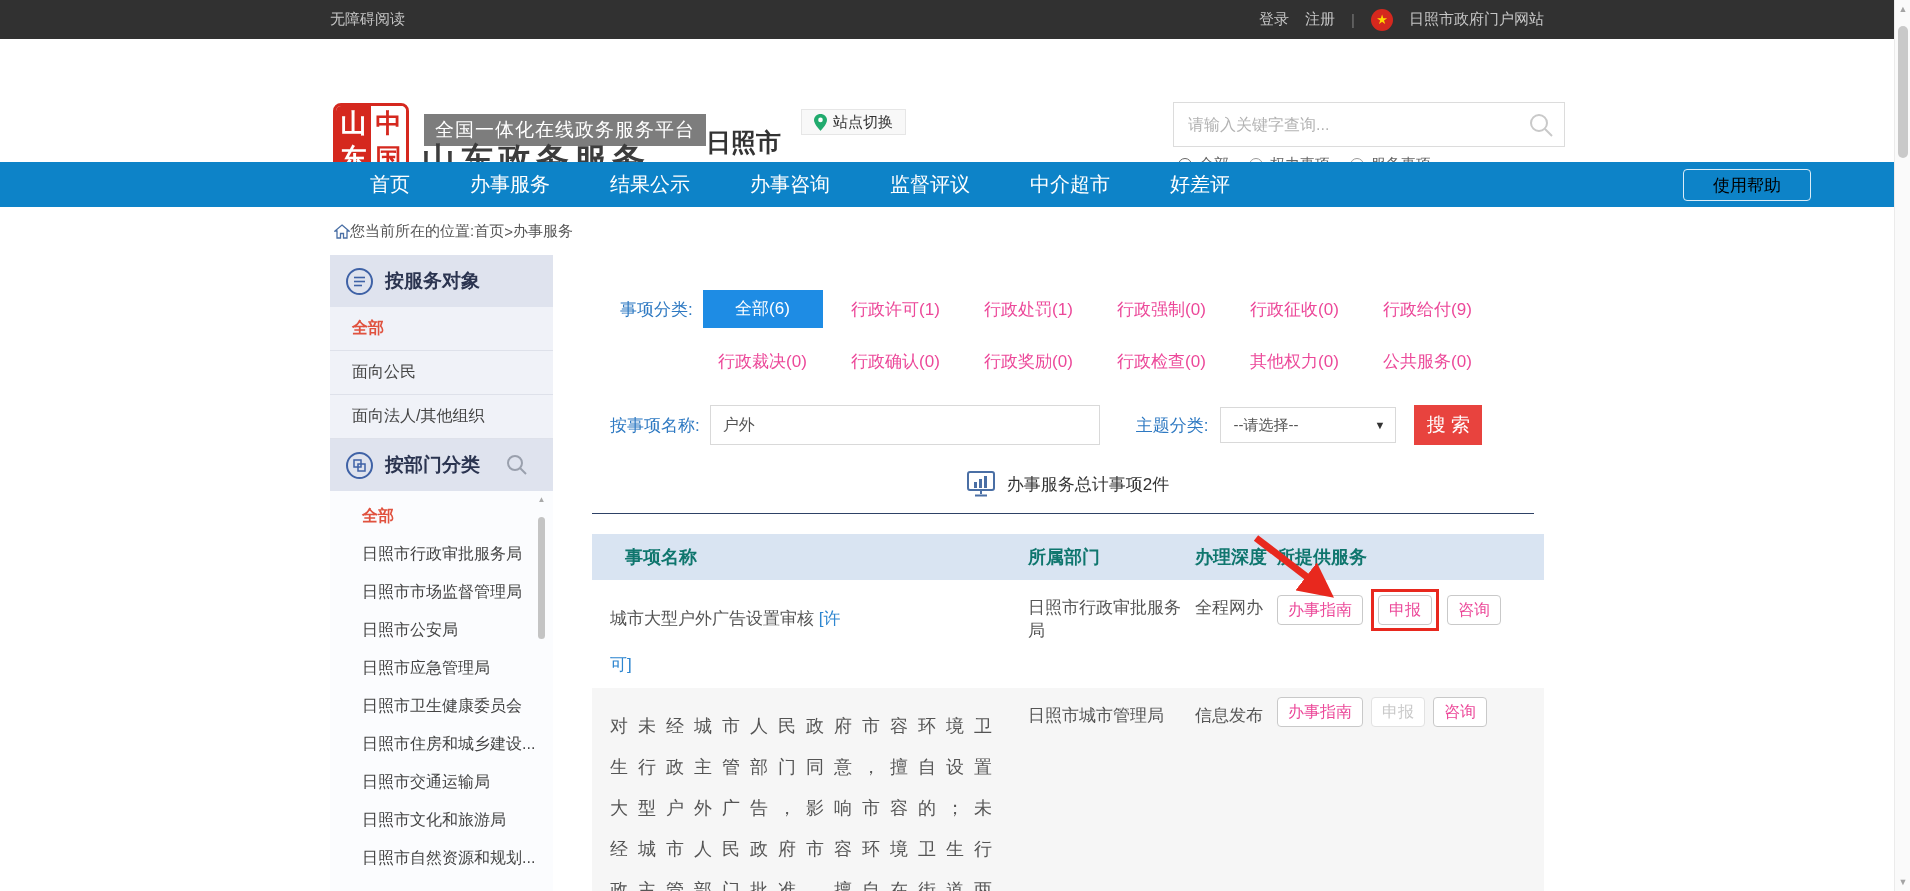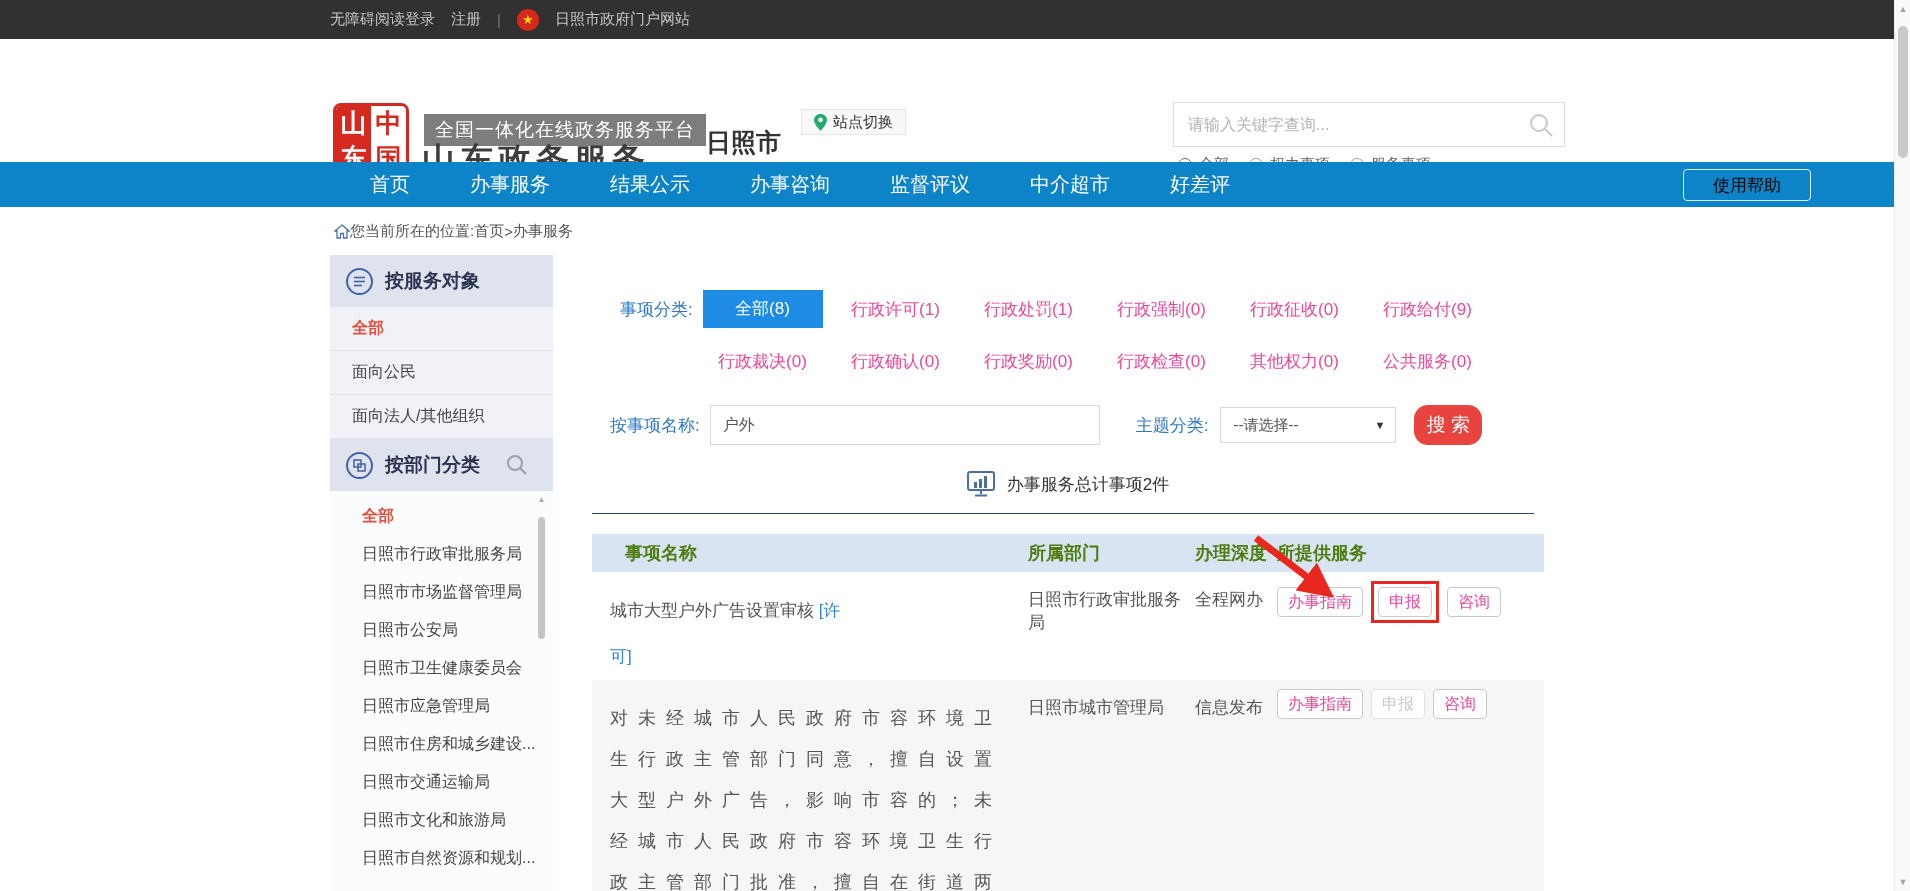--- a/index.html
+++ b/index.html
@@ -2,21 +2,21 @@
 <html><head>
 <meta charset="utf-8">
 <style>
   * { margin:0; padding:0; box-sizing:border-box; }
   html,body { width:1910px; height:891px; overflow:hidden; background:#fff;
     font-family:"Liberation Sans","DejaVu Sans",sans-serif; }
   body { position:relative; }
 
   
   .topbar { position:absolute; left:0; top:0; width:1894px; height:39px; background:#313131;
-    display:flex; align-items:center; padding:0 350px 0 330px;
+    display:flex; align-items:center; justify-content:space-between; padding:0 350px 0 330px;
     color:#c6c6c6; font-size:15px; }
   .topbar-right { display:flex; align-items:center; gap:16px; }
   .topbar a { color:#c6c6c6; text-decoration:none; cursor:pointer; }
   .tb-sep { color:#777; }
   .emblem { width:22px; height:22px; border-radius:50%; background:#d5281e; color:#ffd700;
     display:flex; align-items:center; justify-content:center; font-size:13px; line-height:1; }
 
   
   .header { position:absolute; left:0; top:39px; width:1894px; height:123px; background:#fff; }
   .seal { position:absolute; left:333px; top:64px; width:76px; height:74px; border:3px solid #d5281e;
@@ -95,30 +95,30 @@
   .search-row { margin-top:24px; display:flex; align-items:center; padding-left:18px; }
   .s-label { color:#2e79c2; font-size:17px; }
   .name-input { margin-left:10px; width:390px; height:40px; border:1px solid #d9d9d9;
     padding:0 12px; font-size:16px; color:#555; outline:none; font-family:inherit; }
   .topic-label { margin-left:36px; }
   .select { margin-left:12px; width:176px; height:36px; border:1px solid #d9d9d9; background:#fff;
     display:flex; align-items:center; justify-content:space-between; padding:0 10px 0 12px;
     font-size:15px; color:#555; cursor:pointer; }
   .select .caret { font-size:11px; color:#333; }
   .search-btn { margin-left:18px; width:68px; height:40px; background:#e8433e; color:#fff;
-    font-size:19px; border:none; border-radius:14px; cursor:pointer; display:flex;
+    font-size:19px; border:none; border-radius:0; cursor:pointer; display:flex;
     align-items:center; justify-content:center; font-family:inherit; }
 
   .summary { margin-top:26px; display:flex; align-items:center; justify-content:center; gap:12px;
     font-size:17px; color:#333; }
   .rule { margin-top:16px; border-top:1px solid #2e4266; width:942px; }
 
   .grid-table { margin-top:20px; width:952px; }
   .t-head { display:grid; grid-template-columns:436px 167px 82px 1fr; background:#d9e4f2;
-    height:38px; align-items:center; font-size:18px; font-weight:bold; color:#4d7c0f; }
+    height:46px; align-items:center; font-size:18px; font-weight:bold; color:#0f766e; }
   .t-head .h-name { padding-left:33px; }
   .t-row { display:grid; grid-template-columns:436px 167px 82px 1fr; align-items:start; }
   .t-row .cell { padding-top:16px; font-size:17px; color:#555; }
   .t-row.r1 { min-height:70px; background:#fff; }
   .t-row.r2 { min-height:250px; background:#f6f6f6; }
   .name-cell { padding-left:18px; }
   .r1 .name-inner { width:252px; line-height:46px; }
   .blue-tag { color:#2e86d0; }
   .r2 .name-inner { width:400px; font-size:18px; letter-spacing:10px; line-height:41px;
     white-space:pre-line; padding-top:2px; }
@@ -254,38 +254,38 @@
     <svg class="side-mag" width="22" height="22" viewBox="0 0 22 22">
       <circle cx="9" cy="9" r="7" fill="none" stroke="#9aa0ad" stroke-width="2"></circle>
       <line x1="14" y1="14" x2="20" y2="20" stroke="#9aa0ad" stroke-width="2"></line>
     </svg>
   </div>
   <div class="dept-list">
     <div class="dept-item active">全部</div>
     <div class="dept-item">日照市行政审批服务局</div>
     <div class="dept-item">日照市市场监督管理局</div>
     <div class="dept-item">日照市公安局</div>
+    <div class="dept-item">日照市应急管理局</div>
     <div class="dept-item">日照市卫生健康委员会</div>
-    <div class="dept-item">日照市应急管理局</div>
     <div class="dept-item">日照市住房和城乡建设...</div>
     <div class="dept-item">日照市交通运输局</div>
     <div class="dept-item">日照市文化和旅游局</div>
     <div class="dept-item">日照市自然资源和规划...</div>
     <div class="side-scrollbar">
       <div class="side-scroll-up">▲</div>
       <div class="side-scroll-thumb"></div>
     </div>
   </div>
 </div>
 
 <div class="main">
 
   <div class="filter-row first">
     <span class="f-label">事项分类:</span>
-    <span><span class="f-sel">全部(8)</span></span>
+    <span><span class="f-sel">全部(6)</span></span>
     <span class="f-link">行政许可(1)</span>
     <span class="f-link">行政处罚(1)</span>
     <span class="f-link">行政强制(0)</span>
     <span class="f-link">行政征收(0)</span>
     <span class="f-link">行政给付(9)</span>
   </div>
   <div class="filter-row second">
     <span class="f-label"></span>
     <span class="f-link">行政裁决(0)</span>
     <span class="f-link">行政确认(0)</span>

